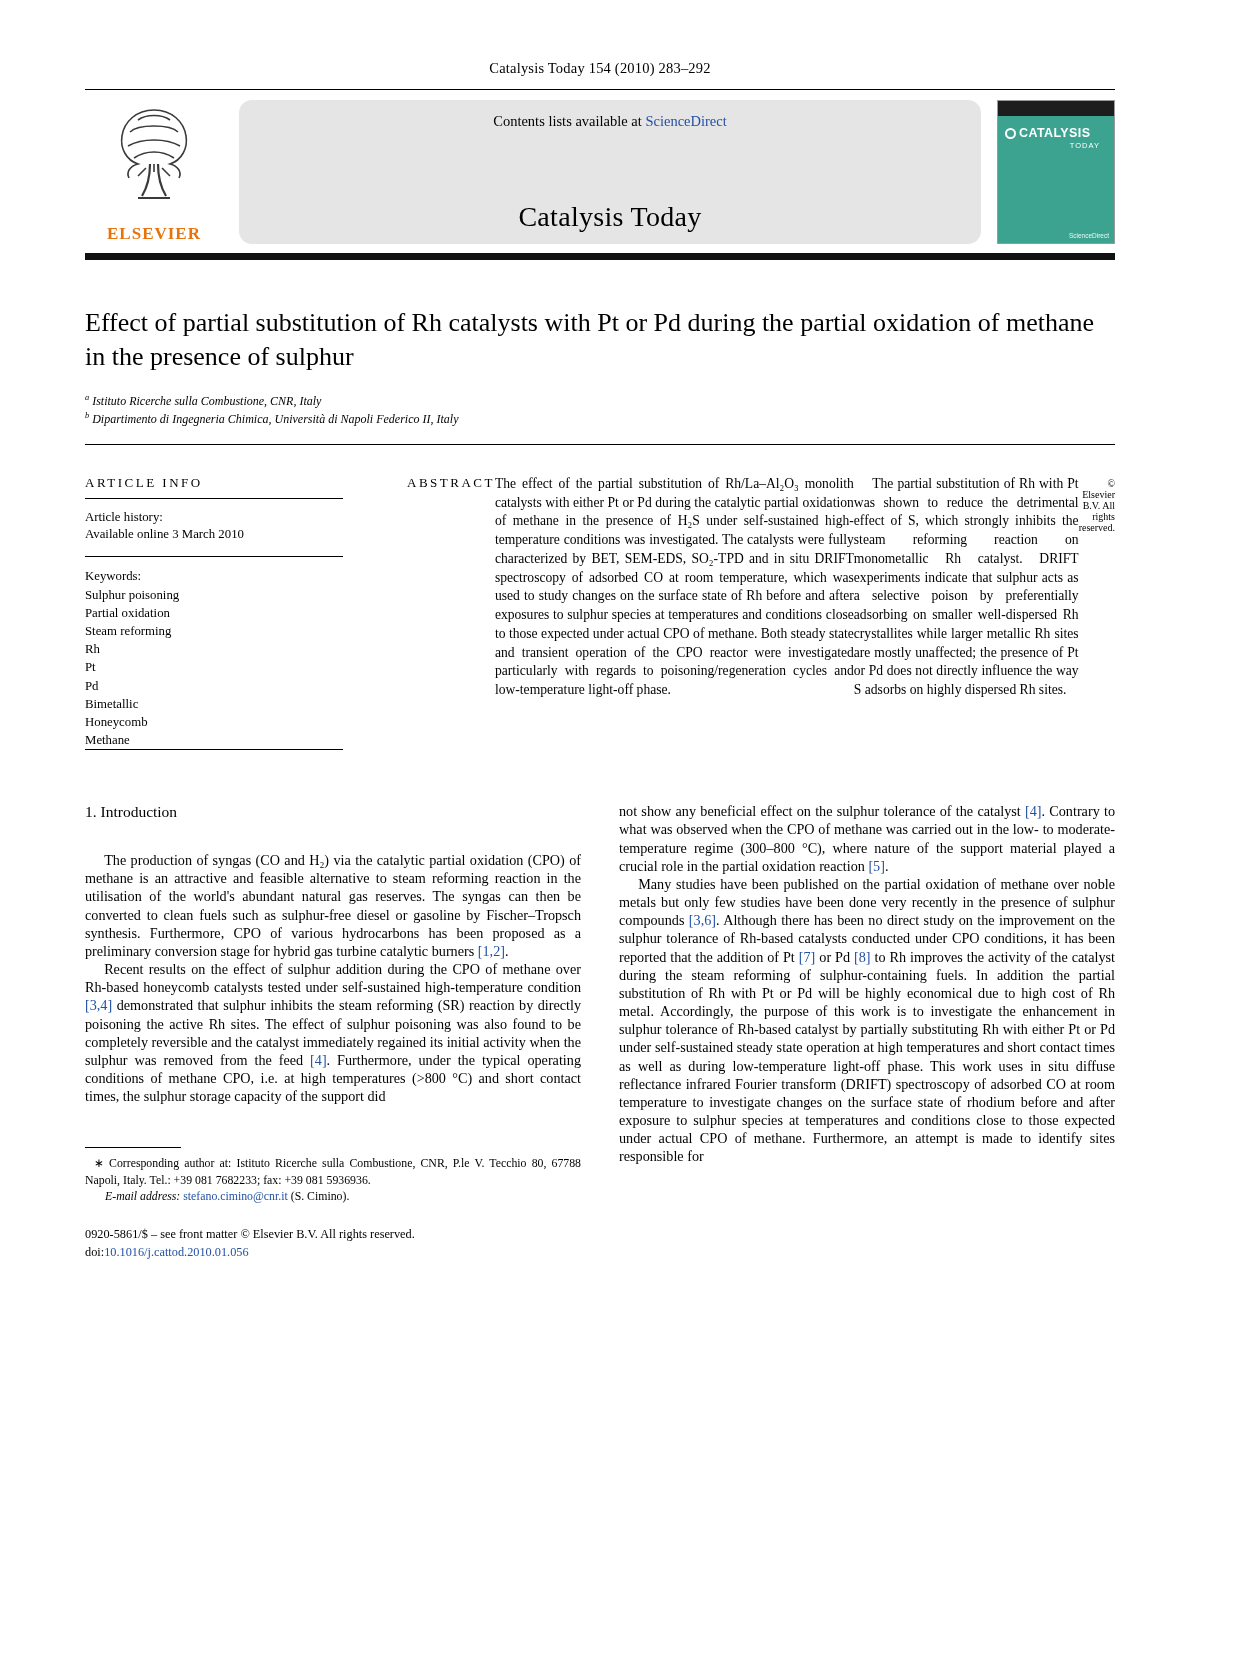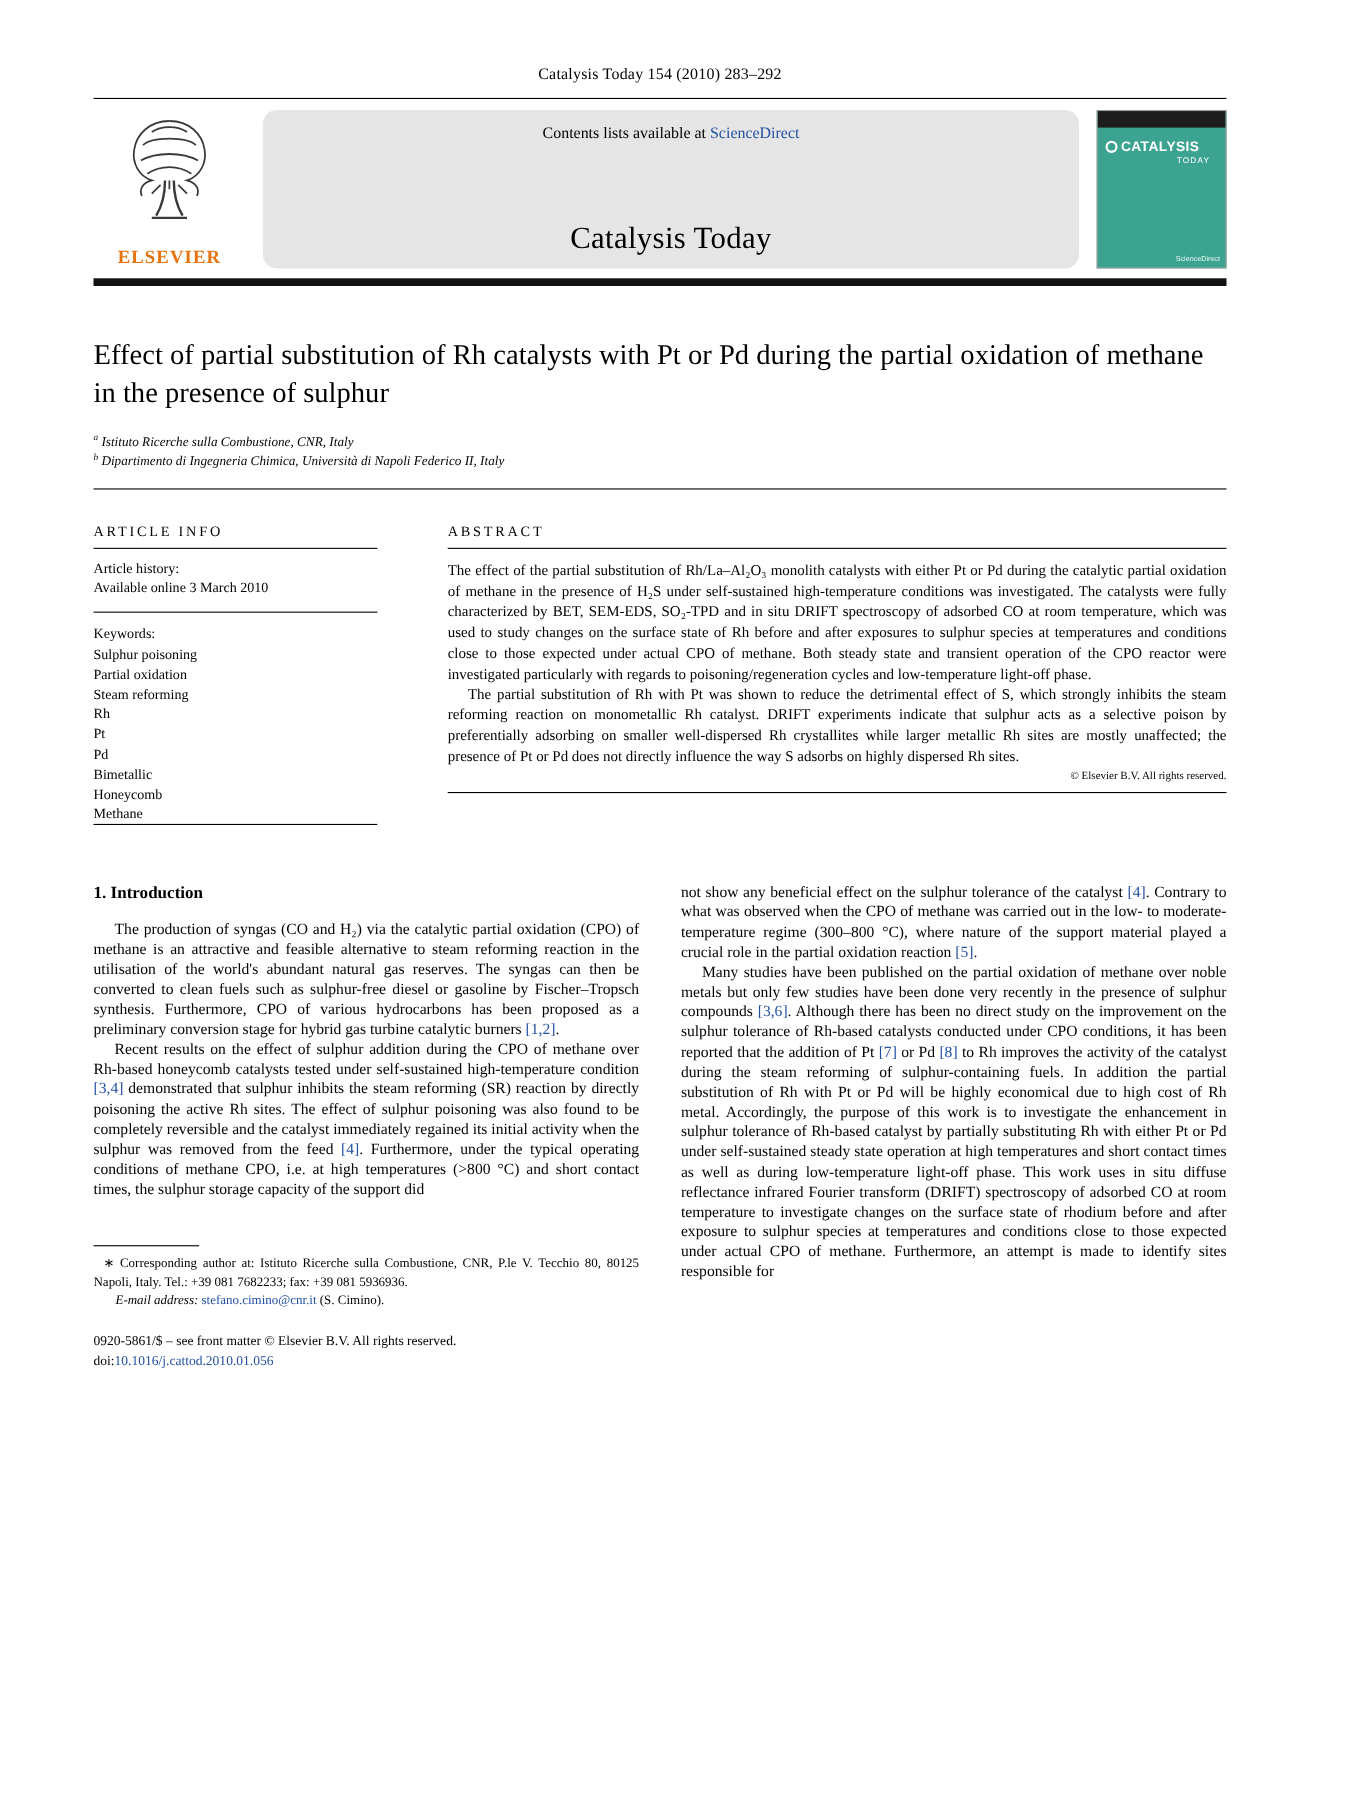--- a/index.html
+++ b/index.html
@@ -38,37 +38,37 @@
   .article-title { font-size:26px; line-height:1.32; margin-top:46px; width:1010px; }
   .authors { margin-top:23px; font-size:17.5px; }
   sup { font-size:62%; vertical-align:super; line-height:0; }
   .affiliations { margin-top:17px; font-size:12px; font-style:italic; line-height:1.55; }
   .affiliations sup { font-size:70%; }
   .affil-rule { margin-top:15px; }
 
   
   .info-abs { display:flex; margin-top:30px; align-items:stretch; }
   .info-col { width:258px; margin-right:64px; display:flex; flex-direction:column; font-size:12.8px; }
-  .abs-col { width:708px; display:flex; flex-direction:column; }
+  .abs-col { width:708px; display:flex; flex-direction:row; }
   .block-heading { font-size:13px; letter-spacing:2.5px; margin-bottom:7px; }
   .col-rule { border-top:1px solid #000; margin-bottom:11px; }
   .info-label { margin-bottom:2px; }
   .info-text { margin-bottom:10px; }
   .mid-rule { border-top:1px solid #000; margin:4px 0 12px; }
   .keyword { line-height:1.42; }
   .bottom-rule { border-top:1px solid #000; }
   .info-col .bottom-rule { margin-top:auto; }
   .abs-col .bottom-rule { margin-top:9px; }
   .abs-p { font-size:13.6px; line-height:1.38; text-align:justify; }
   .abs-copyright { font-size:10px; text-align:right; margin-top:3px; }
 
   
   .body-cols { display:flex; gap:38px; margin-top:52px; }
   .bcol { width:496px; font-size:14.2px; line-height:1.28; text-align:justify; display:flex; flex-direction:column; }
-  .section-heading { font-size:15.5px; font-weight:bold; margin-bottom:14px; }
+  .section-heading { font-size:15.5px; font-weight:normal; margin-bottom:29px; }
   .bcol p { margin:0; }
   p.indent, .abs-p.indent { text-indent:1.35em; }
   .cite { color:var(--link-blue,#2251a3); cursor:pointer; }
 
   
   .footnote-block { margin-top:42px; font-size:11.8px; line-height:1.38; text-align:justify; }
   .fn-rule { width:96px; border-top:1px solid #000; margin-bottom:7px; }
   .fn-text { text-indent:9px; }
   .fn-email { text-indent:20px; }
   .italic { font-style:italic; }
@@ -161,21 +161,21 @@
   </div>
 
   <div class="body-cols">
     <div class="bcol">
       <h2 class="section-heading">1. Introduction</h2>
       <p class="indent">The production of syngas (CO and H₂) via the catalytic partial oxidation (CPO) of methane is an attractive and feasible alternative to steam reforming reaction in the utilisation of the world's abundant natural gas reserves. The syngas can then be converted to clean fuels such as sulphur-free diesel or gasoline by Fischer–Tropsch synthesis. Furthermore, CPO of various hydrocarbons has been proposed as a preliminary conversion stage for hybrid gas turbine catalytic burners <span class="cite">[1,2]</span>.</p>
       <p class="indent">Recent results on the effect of sulphur addition during the CPO of methane over Rh-based honeycomb catalysts tested under self-sustained high-temperature condition <span class="cite">[3,4]</span> demonstrated that sulphur inhibits the steam reforming (SR) reaction by directly poisoning the active Rh sites. The effect of sulphur poisoning was also found to be completely reversible and the catalyst immediately regained its initial activity when the sulphur was removed from the feed <span class="cite">[4]</span>. Furthermore, under the typical operating conditions of methane CPO, i.e. at high temperatures (&gt;800 °C) and short contact times, the sulphur storage capacity of the support did</p>
 
       <div class="footnote-block">
         <div class="fn-rule"></div>
-        <p class="fn-text">∗ Corresponding author at: Istituto Ricerche sulla Combustione, CNR, P.le V. Tecchio 80, 80125 Napoli, Italy. Tel.: +39 081 7682233; fax: +39 081 5936936.</p>
+        <p class="fn-text">∗ Corresponding author at: Istituto Ricerche sulla Combustione, CNR, P.le V. Tecchio 80, 67788 Napoli, Italy. Tel.: +39 081 7682233; fax: +39 081 5936936.</p>
         <p class="fn-email"><span class="italic">E-mail address:</span> <span class="link">stefano.cimino@cnr.it</span><span> (S. Cimino).</span></p>
       </div>
 
       <div class="footer-block">
         <div>0920-5861/$ – see front matter © Elsevier B.V. All rights reserved.</div>
         <div><span>doi:</span><span class="link">10.1016/j.cattod.2010.01.056</span></div>
       </div>
     </div>
 
     <div class="bcol">

